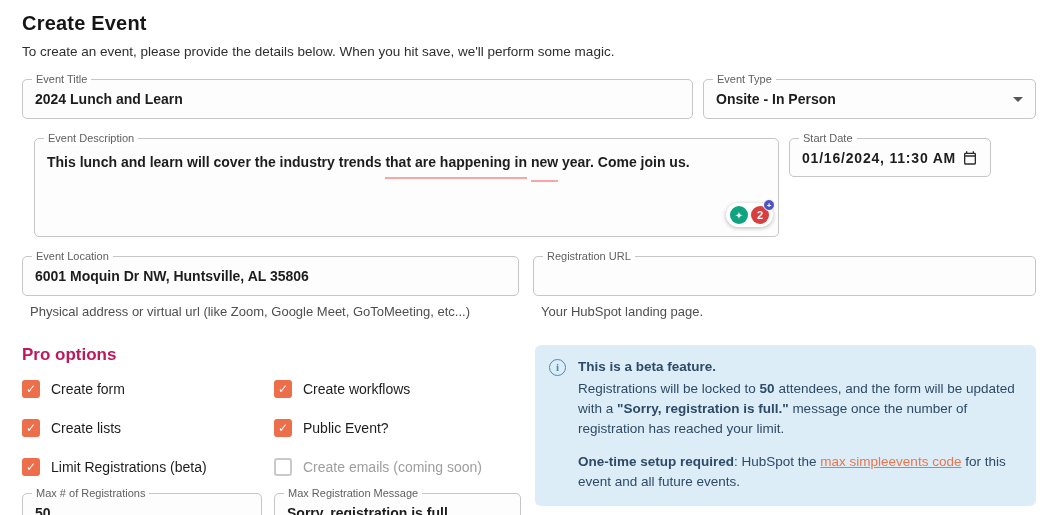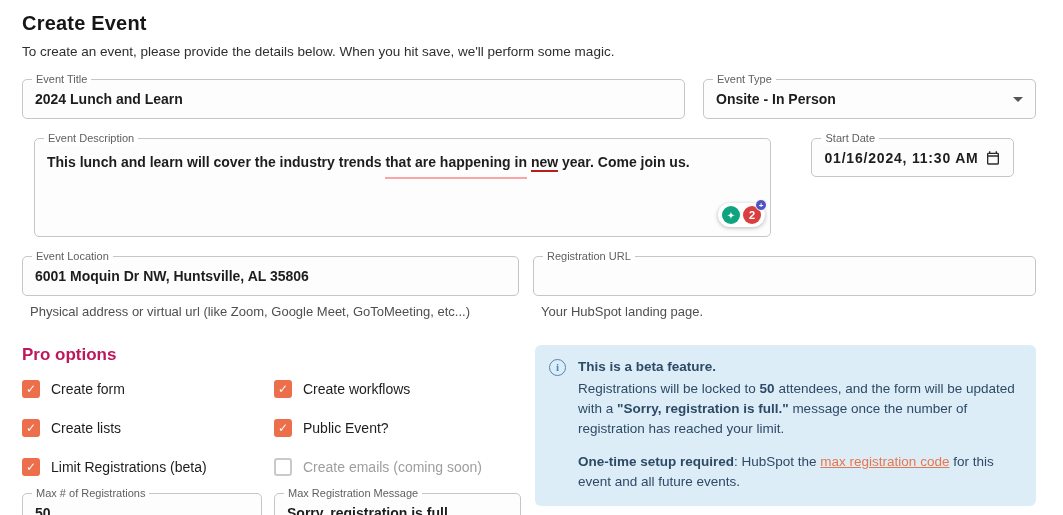--- a/index.html
+++ b/index.html
@@ -7,21 +7,21 @@
   body {
     font-family: "Liberation Sans", "DejaVu Sans", sans-serif;
     color:#1d1d1d;
     width:1063px; height:515px; overflow:hidden;
   }
   .page { width:1063px; padding:12px 27px 0 22px; }
 
   h1.page-title { font-size:20px; font-weight:bold; color:#161616; letter-spacing:.2px; }
   p.subtitle { font-size:13.5px; color:#2e2e2e; margin-top:9px; }
 
-  .row { display:flex; gap:18px; }
+  .row { display:flex; gap:10px; }
   .row-1 { margin-top:20px; }
   .row-2 { margin-top:19px;margin-left:12px; }
   .row-3 { margin-top:19px; gap:14px; }
   .row-4 { margin-top:26px; gap:14px; }
   .grow { flex:1; }
 
   
   .field {
     position:relative; background:#fdfdfd;
     border:1px solid #c6c6c6; border-radius:5px;
@@ -35,40 +35,40 @@
 
   .type-field { width:333px; justify-content:space-between; }
   .caret {
     width:0; height:0; border-left:5px solid transparent; border-right:5px solid transparent;
     border-top:5px solid #555; margin-left:8px; flex:0 0 auto;
   }
 
   .desc-field { height:99px; align-items:flex-start; padding-top:13px; }
   .desc-text { font-weight:bold; font-size:14px; line-height:1.45; }
   .u-blue { border-bottom:2px solid #fca5a5; padding-bottom:7px; }
-  .u-red  { border-bottom:2px solid #b91c1c; padding-bottom:0; }
+  .u-red  { border-bottom:2px solid #fca5a5; padding-bottom:10px; }
 
   .grammarly {
     position:absolute; right:5px; bottom:9px; background:#fff;
     border-radius:14px; box-shadow:0 1px 4px rgba(0,0,0,.28);
     padding:3px 4px; display:flex; align-items:center; gap:3px; cursor:pointer;
   }
   .g-green, .g-red {
     width:18px; height:18px; border-radius:50%; color:#fff;
     display:flex; align-items:center; justify-content:center;
   }
   .g-green { background:#0fa37f; font-size:10px; }
   .g-red   { background:#d93f3f; font-size:11px; font-weight:bold; }
   .g-plus  {
     position:absolute; right:-2px; top:-4px; width:12px; height:12px; border-radius:50%;
     background:#4f52c3; border:1.5px solid #fff; color:#fff; font-size:8px;
     display:flex; align-items:center; justify-content:center; font-weight:bold;
   }
 
-  .date-col { width:247px; display:flex; flex-direction:column; gap:16px;align-items:center; }
+  .date-col { width:247px; display:flex; gap:16px; }
   .date-field { height:39px; justify-content:space-between; }
   .dateval { letter-spacing:.8px; }
   .cal { display:flex; align-items:center; cursor:pointer; flex:0 0 auto; margin-left:6px; }
 
   .col { display:flex; flex-direction:column; }
   .url-col { width:503px; }
   .helper { font-size:13px; color:#4f4f4f; margin-top:8px; padding-left:8px; }
 
   .left-col { flex:1; }
   .right-col { width:503px; display:flex; flex-direction:column; }
@@ -206,20 +206,20 @@
         </div>
       </div>
     </div>
 
     <div class="right-col">
       <div class="beta-box">
         <span class="info-icon">i</span>
         <div class="beta-text">
           <p class="b-head bold">This is a beta feature.</p>
           <p class="b-p1"><span>Registrations will be locked to </span><span class="bold">50</span><span> attendees, and the form will be updated with a </span><span class="bold">"Sorry, registration is full."</span><span> message once the number of registration has reached your limit.</span></p>
-          <p class="b-p2"><span class="bold">One-time setup required</span><span>: HubSpot the </span><a class="link">max registration code</a><span> for this event and all future events.</span></p>
+          <p class="b-p2"><span class="bold">One-time setup required</span><span>: HubSpot the </span><a class="link">max simpleevents code</a><span> for this event and all future events.</span></p>
         </div>
       </div>
 
     </div>
   </div>
 
 </div>
 
 </body></html>

